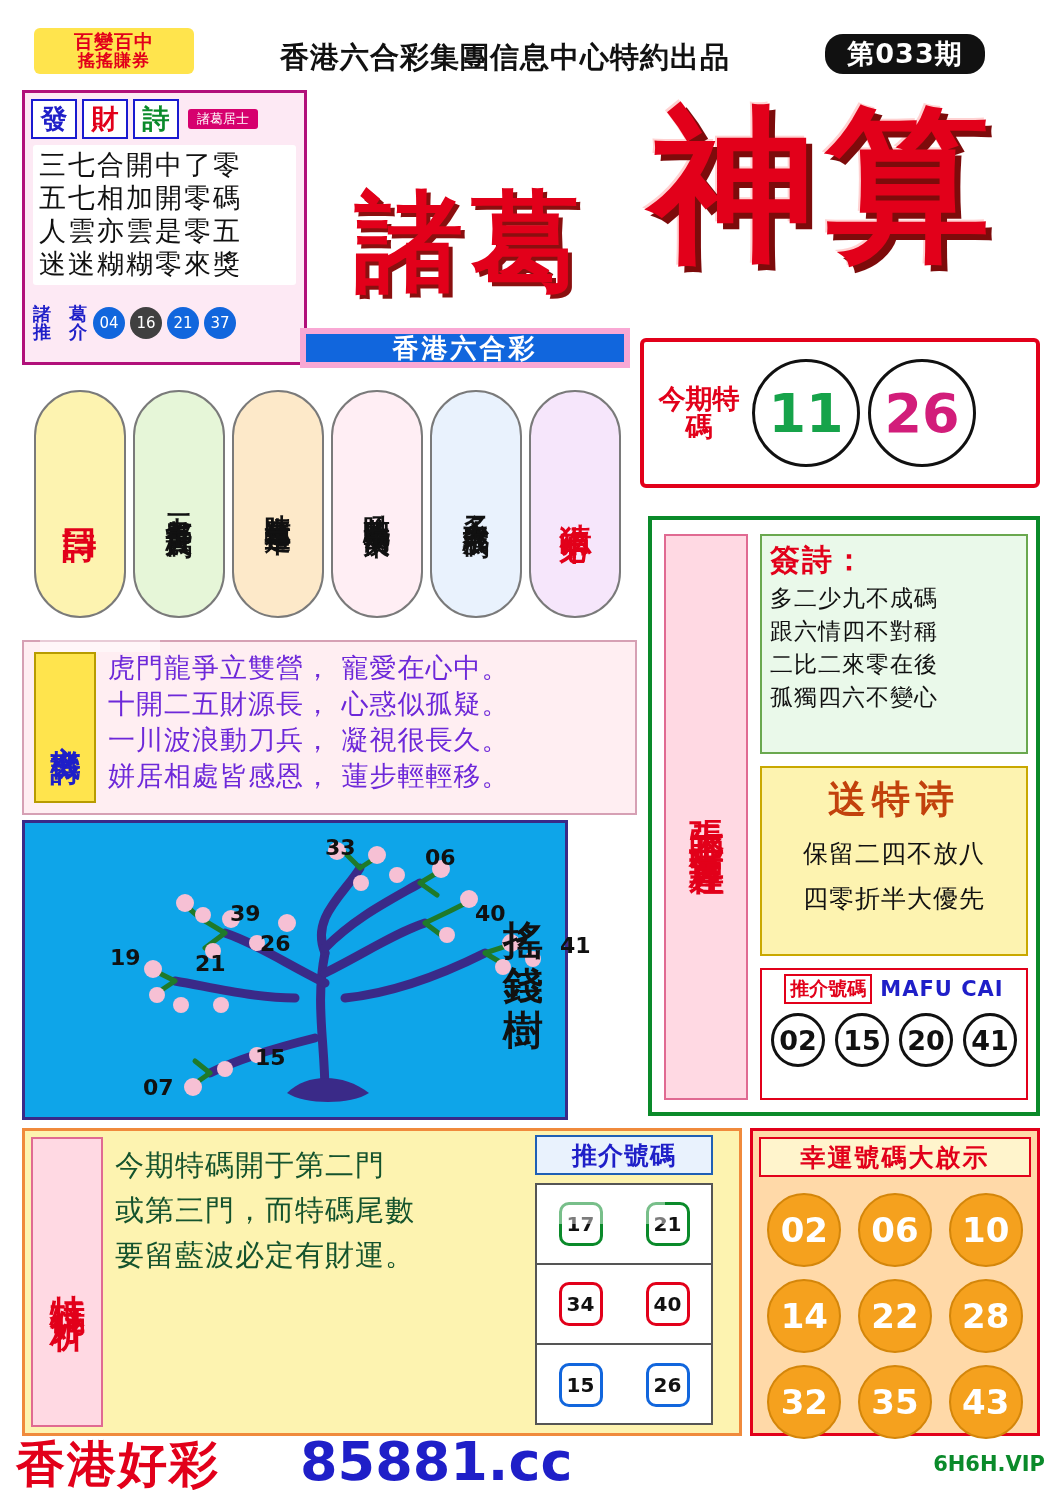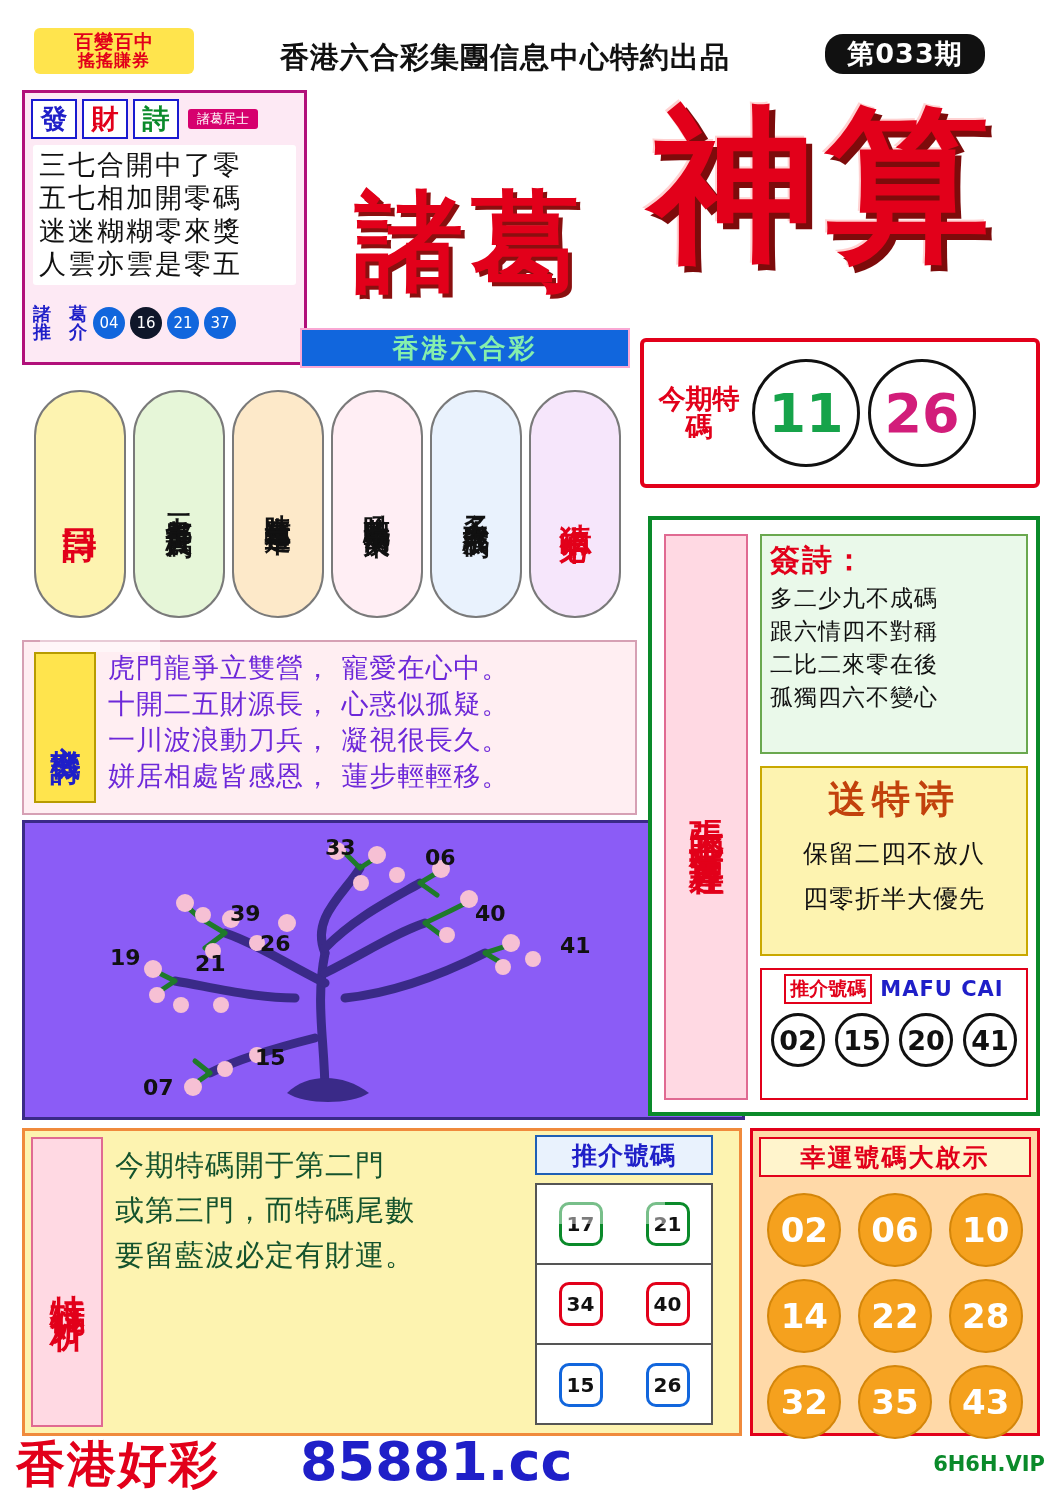--- a/index.html
+++ b/index.html
@@ -48,22 +48,22 @@
 
   .title-art { position:absolute; left:320px; top:92px; width:720px; height:230px; }
   .ta-zhu { position:absolute; left:35px; top:78px; font-size:108px; font-weight:bold;
     color:#e2001a; letter-spacing:8px; text-shadow:4px 4px 0 #8a0f0f, 0 0 2px #fff;
     font-family:"DejaVu Serif","Liberation Serif",serif; }
   .ta-shen { position:absolute; left:330px; top:10px; font-size:165px; font-weight:bold;
     color:#e2001a; letter-spacing:10px; text-shadow:6px 6px 0 #7d0b0b, -2px -2px 0 #ffd2d2;
     font-family:"DejaVu Serif","Liberation Serif",serif; line-height:1; }
 
   .mark-blue { position:absolute; left:300px; top:328px; width:330px; height:40px;
-    background:#1166dd; border:2px solid #f9a8d4; display:flex; align-items:center;
-    justify-content:center; color:#86efac; font-size:26px; font-weight:bold; letter-spacing:3px; }
+    background:#1166dd; border:6px solid #f9a8d4; display:flex; align-items:center;
+    justify-content:center; color:#ffffff; font-size:26px; font-weight:bold; letter-spacing:3px; }
 
   .special-box { position:absolute; left:640px; top:338px; width:400px; height:150px;
     background:#fff; border:4px solid #e2001a; border-radius:6px; display:flex; align-items:center; }
   .special-label { width:90px; margin-left:10px; font-size:27px; font-weight:bold;
     color:#e2001a; line-height:1.05; text-align:center; }
   .special-ball { width:108px; height:108px; border-radius:50%; border:3px solid #111;
     display:flex; align-items:center; justify-content:center; font-size:54px; font-weight:bold;
     margin-left:8px; background:#fff; }
   .sb-1 { color:#16a34a; }
   .sb-2 { color:#d21d7a; }
@@ -85,22 +85,22 @@
   .xuan-box { position:absolute; left:22px; top:640px; width:615px; height:175px;
     background:#ffeef2; border:2px solid #d6a0b4; display:flex; }
   .xuan-label { width:62px; margin:10px 6px 10px 10px; background:#ffe44d; border:2px solid #b89b00;
     display:flex; align-items:center; justify-content:center; }
   .xuan-label span { writing-mode:vertical-rl; text-orientation:upright; font-size:30px;
     font-weight:bold; color:#1f1fc8; letter-spacing:4px; }
   .xuan-lines { flex:1; padding:8px 6px 0 6px; }
   .xuan-lines div { font-size:27px; color:#6d28d9; letter-spacing:1px; line-height:1.33; }
 
   
-  .tree-box { position:absolute; left:22px; top:820px; width:723px; height:300px;
-    background:#8b5cf6; border:3px solid #3a2a88; }
+  .tree-box { position:absolute; left:22px; top:820px; width:546px; height:300px;
+    background:#0ea5e9; border:3px solid #3a2a88; }
   .tree-num { position:absolute; font-size:22px; font-weight:bold; color:#111; }
   .tree-word { position:absolute; right:22px; top:95px; font-size:40px; font-weight:bold;
     color:#111; line-height:1.12; text-align:center; }
 
   
   .zts-box { position:absolute; left:648px; top:516px; width:392px; height:600px;
     background:#fff; border:4px solid #0a8a2a; }
   .zts-vert { position:absolute; left:12px; top:14px; width:84px; height:566px;
     background:#ffd9e3; border:2px solid #e06a92; display:flex; align-items:center; justify-content:center; }
   .zts-vert span { writing-mode:vertical-rl; text-orientation:upright; font-size:35px;
@@ -185,30 +185,30 @@
   <div class="poem-box">
     <div class="poem-head">
       <div class="poem-head-ch pc1">發</div>
       <div class="poem-head-ch pc2">財</div>
       <div class="poem-head-ch pc3">詩</div>
       <div class="poem-sig">諸葛居士</div>
     </div>
     <div class="poem-lines">
       <div>三七合開中了零</div>
       <div>五七相加開零碼</div>
+      <div>人雲亦雲是零五</div>
       <div>迷迷糊糊零來獎</div>
-      <div>人雲亦雲是零五</div>
     </div>
     <div class="poem-foot">
       <div class="poem-foot-label">
         <span>諸　葛</span>
         <span>推　介</span>
       </div>
       <div class="ball-sm" style="background:#1166dd">04</div>
-      <div class="ball-sm" style="background:#0f172a">16</div>
+      <div class="ball-sm" style="background:#404040">16</div>
       <div class="ball-sm" style="background:#1166dd">21</div>
       <div class="ball-sm" style="background:#1166dd">37</div>
     </div>
   </div>
 
   <div class="title-art">
     <div class="ta-zhu">諸葛</div>
     <div class="ta-shen">神算</div>
   </div>
 

